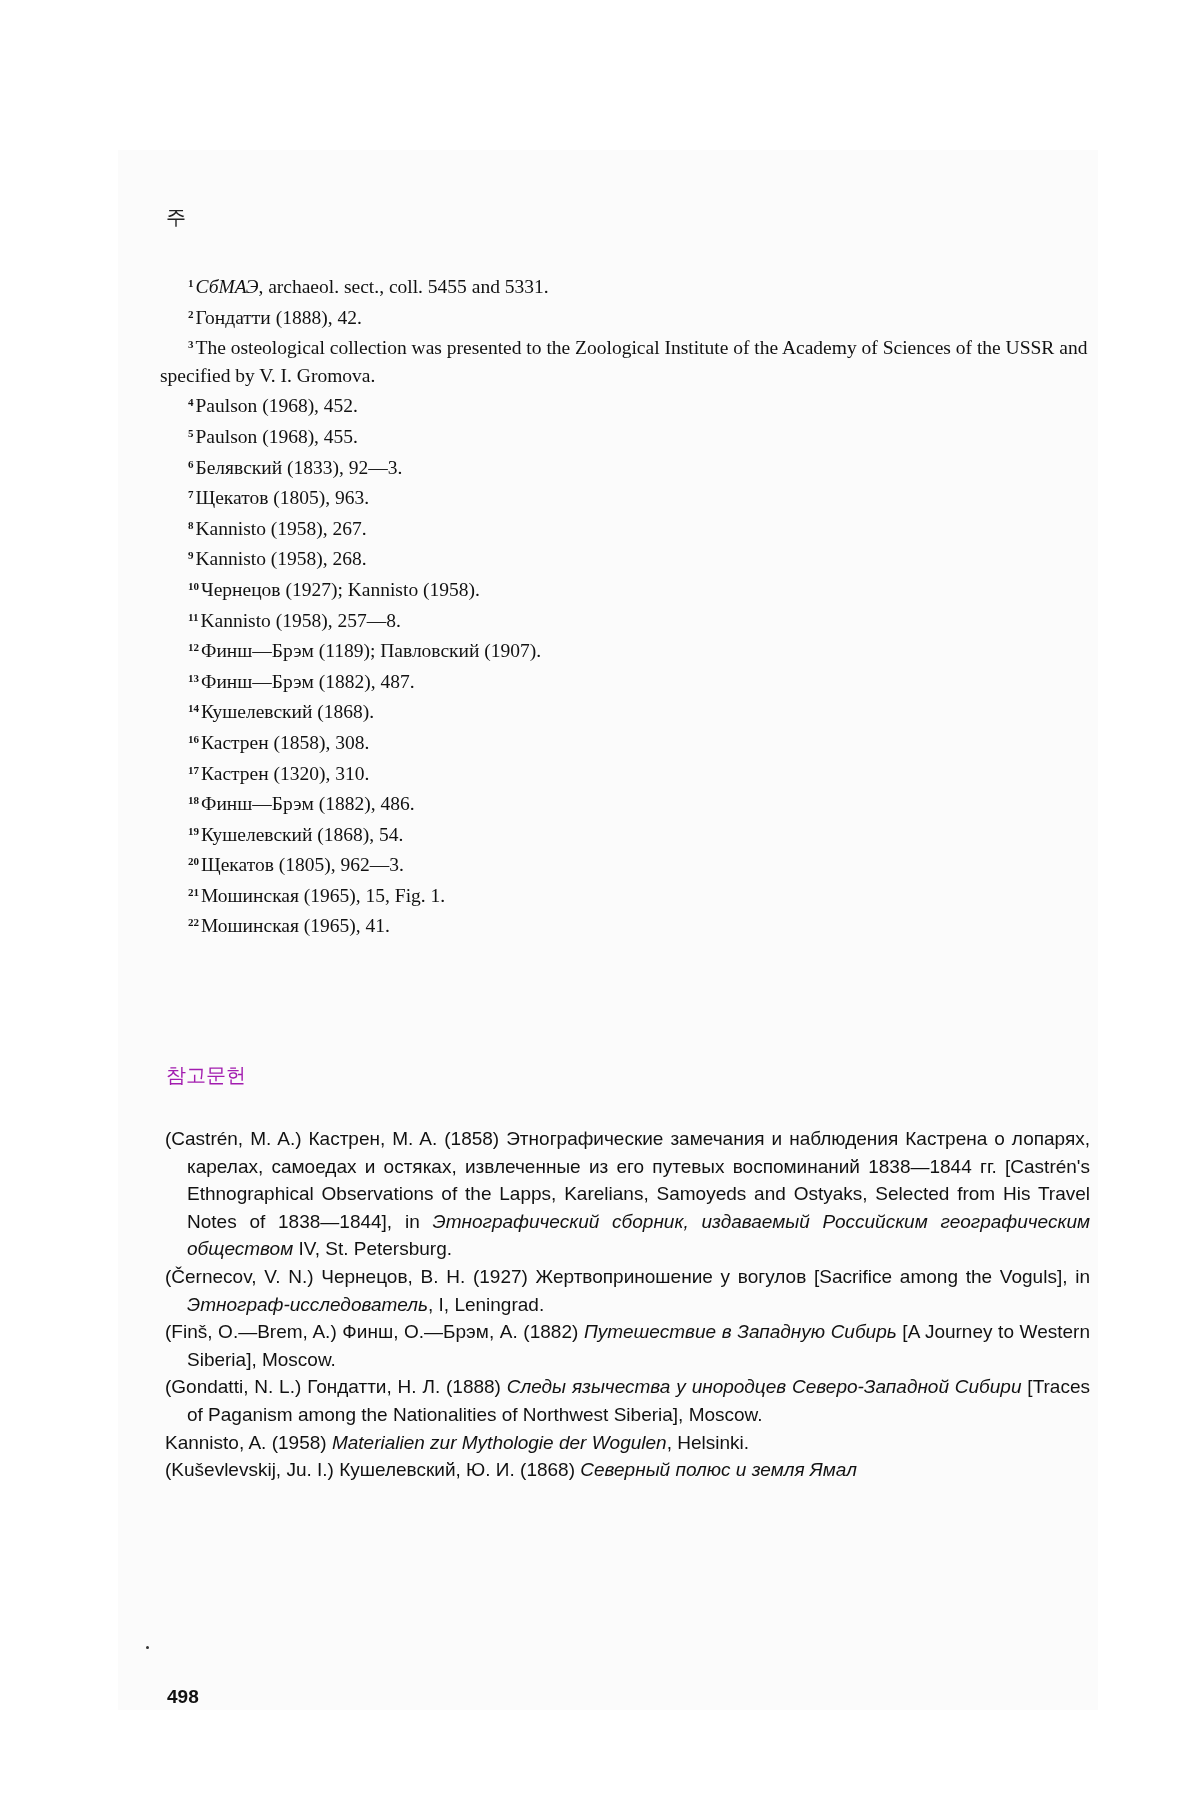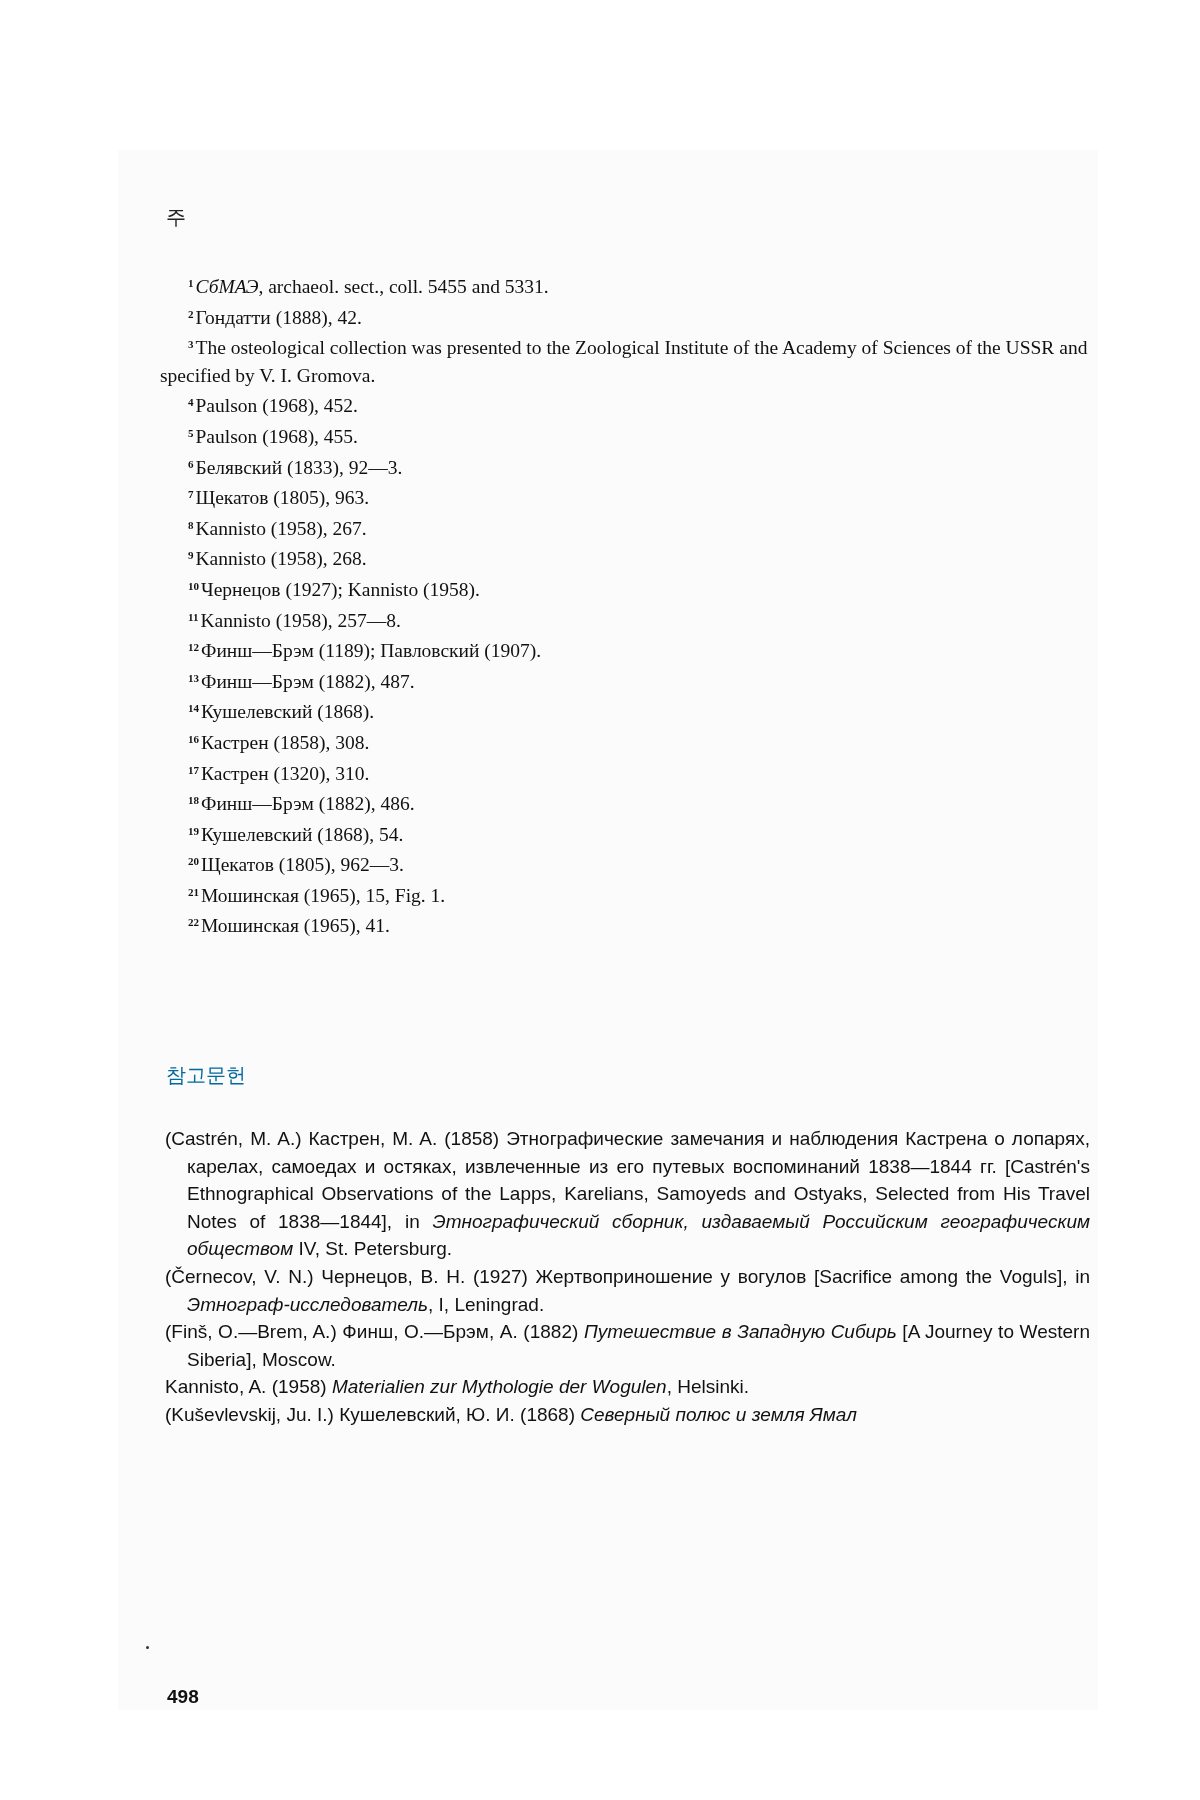--- a/index.html
+++ b/index.html
@@ -22,21 +22,21 @@
   .notes {
     position: absolute; left: 160px; top: 270px; width: 930px;
     font-family: "Liberation Serif", serif; font-size: 19.5px; line-height: 27.6px;
   }
   .note { padding-left: 28px; text-indent: 0; }
   .note.wrap { padding-left: 0; text-indent: 28px; }
   .note sup { font-size: 11px; vertical-align: 6px; margin-right: 2px; font-weight: bold; }
   .note i { font-style: italic; }
   .refs-title {
     position: absolute; left: 166px; top: 1062px;
-    font-family: "DejaVu Sans", sans-serif; font-size: 20px; color: #0369a1;
+    font-family: "DejaVu Sans", sans-serif; font-size: 20px; color: #a21caf;
   }
   .refs {
     position: absolute; left: 165px; top: 1125px; width: 925px;
     font-family: "Liberation Sans", sans-serif; font-size: 19px; line-height: 27.6px;
     text-align: justify;
   }
   .ref { padding-left: 22px; text-indent: -22px; }
   .ref i { font-style: italic; }
   .folio {
     position: absolute; left: 167px; top: 1686px;
@@ -77,18 +77,19 @@
   <div class="note"><sup>21</sup><span>Мошинская (1965), 15, Fig. 1.</span></div>
   <div class="note"><sup>22</sup><span>Мошинская (1965), 41.</span></div>
 </div>
 
 <div class="refs-title">참고문헌</div>
 
 <div class="refs">
   <div class="ref"><span>(Castrén, M. A.) Кастрен, M. A. (1858) Этнографические замечания и наблюдения Кастрена о лопарях, карелах, самоедах и остяках, извлеченные из его путевых воспоминаний 1838—1844 гг. [Castrén's Ethnographical Observations of the Lapps, Karelians, Samoyeds and Ostyaks, Selected from His Travel Notes of 1838—1844], in </span><i>Этнографический сборник, издаваемый Российским географическим обществом</i><span> IV, St. Petersburg.</span></div>
   <div class="ref"><span>(Černecov, V. N.) Чернецов, В. Н. (1927) Жертвоприношение у вогулов [Sacrifice among the Voguls], in </span><i>Этнограф-исследователь</i><span>, I, Leningrad.</span></div>
   <div class="ref"><span>(Finš, O.—Brem, A.) Финш, O.—Брэм, A. (1882) </span><i>Путешествие в Западную Сибирь</i><span> [A Journey to Western Siberia], Moscow.</span></div>
+  <div class="ref"><span>(Gondatti, N. L.) Гондатти, Н. Л. (1888) </span><i>Следы язычества у инородцев Северо-Западной Сибири</i><span> [Traces of Paganism among the Nationalities of Northwest Siberia], Moscow.</span></div>
   <div class="ref"><span>Kannisto, A. (1958) </span><i>Materialien zur Mythologie der Wogulen</i><span>, Helsinki.</span></div>
   <div class="ref"><span>(Kuševlevskij, Ju. I.) Кушелевский, Ю. И. (1868) </span><i>Северный полюс и земля Ямал</i><span></span></div>
 </div>
 
 <div class="dot"></div>
 <div class="folio">498</div>
 
 </body></html>

